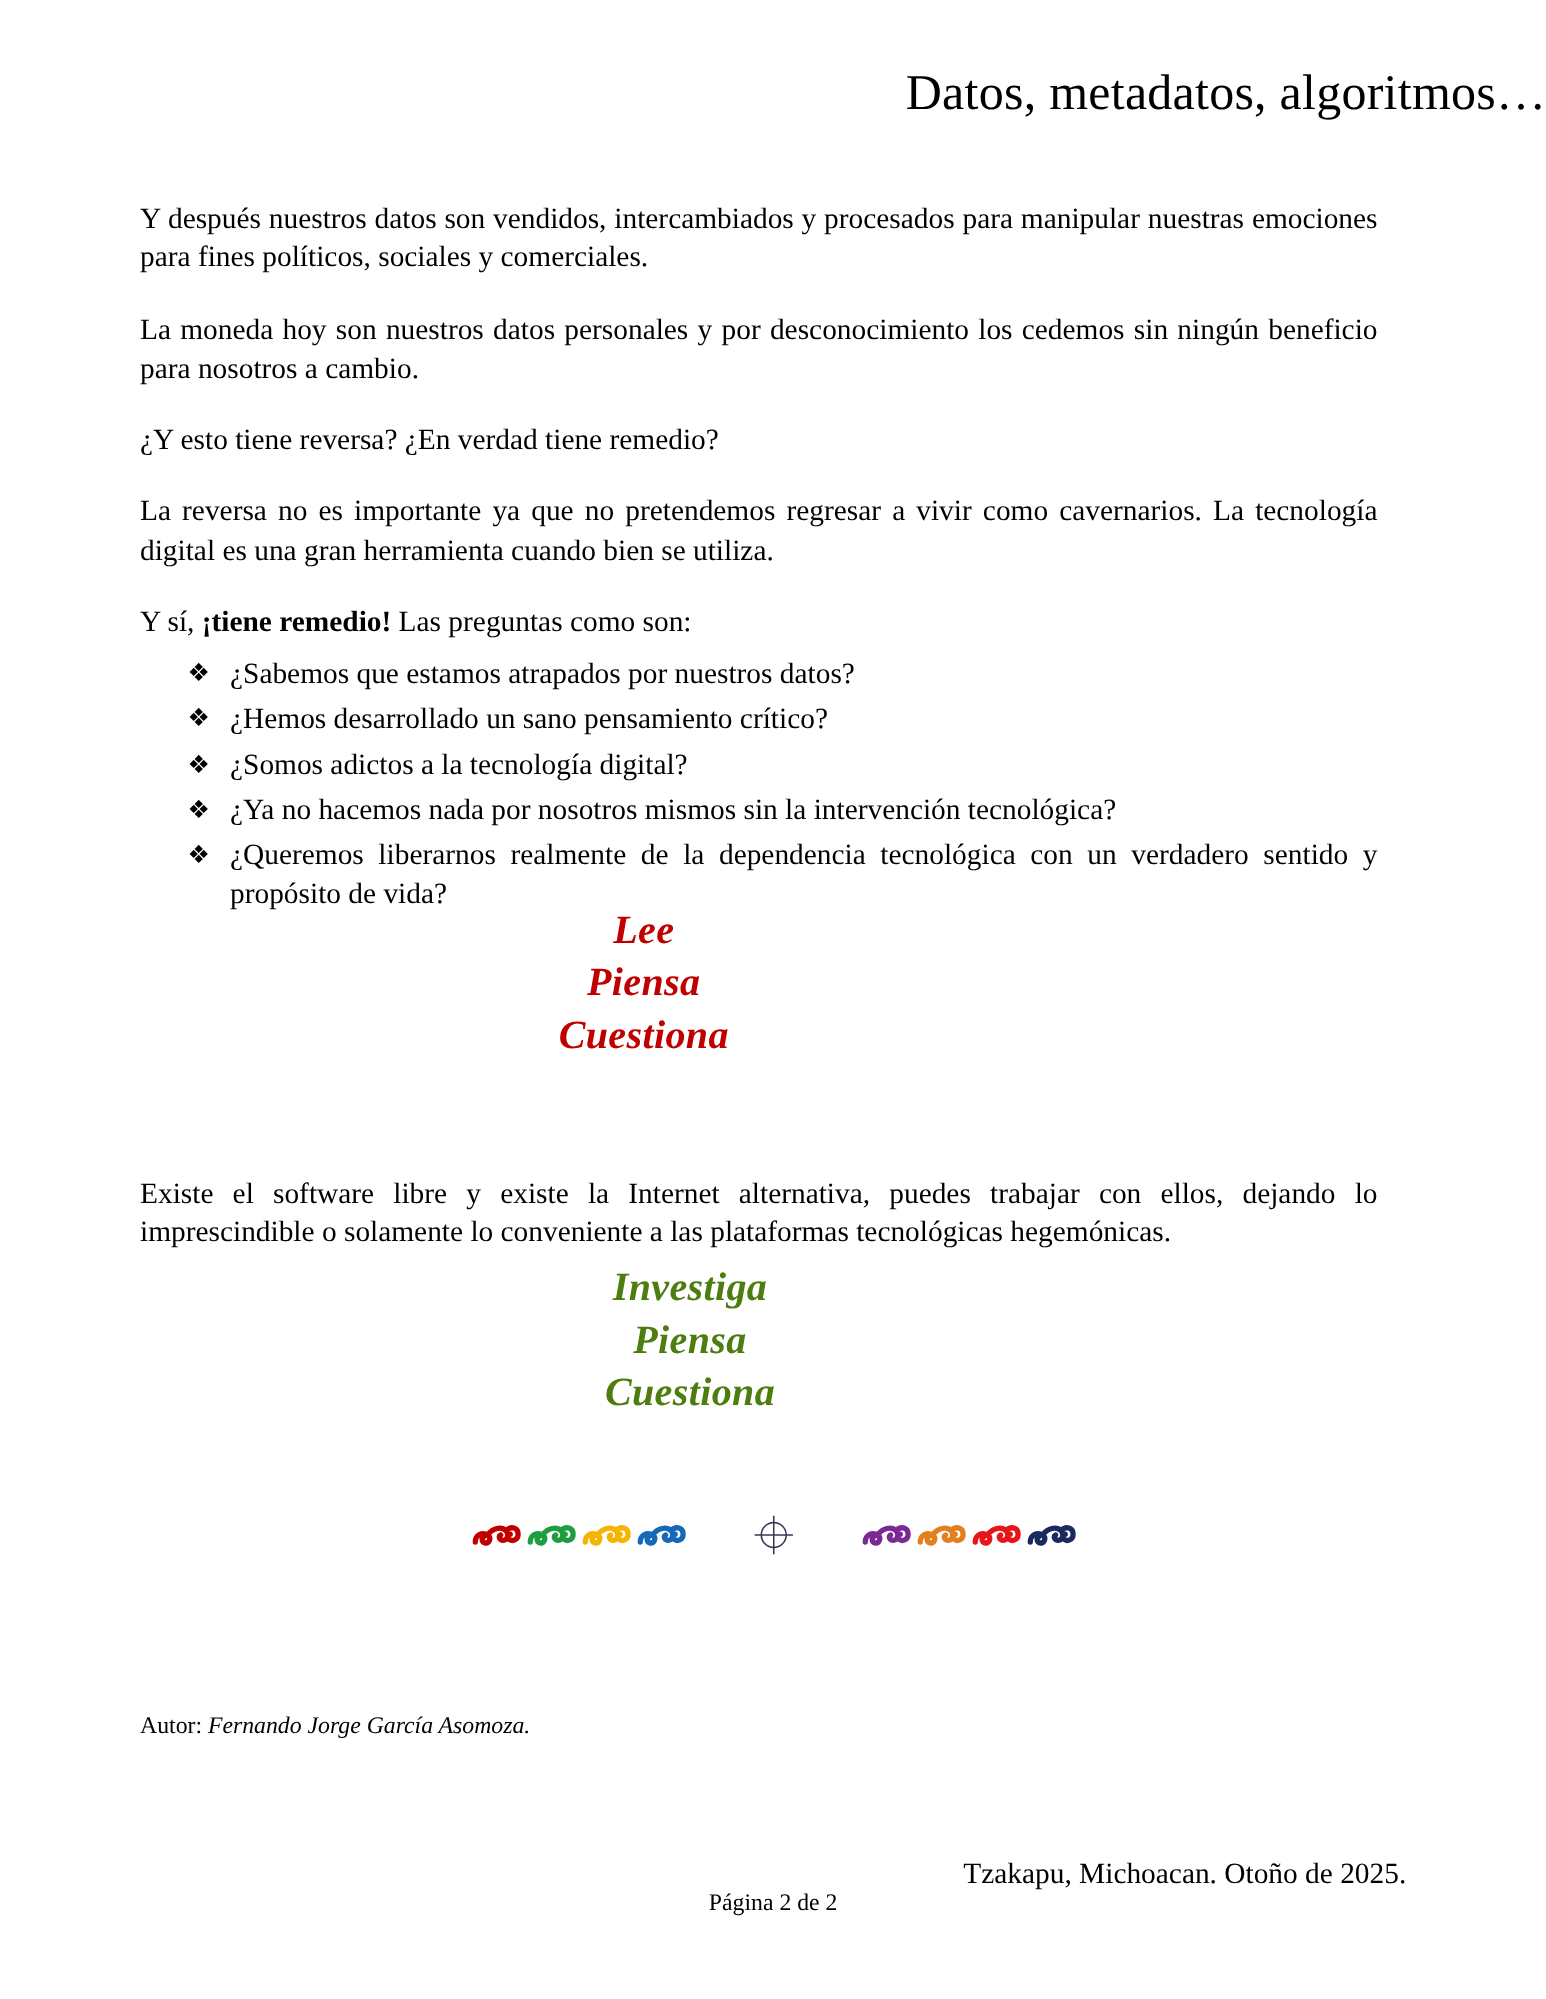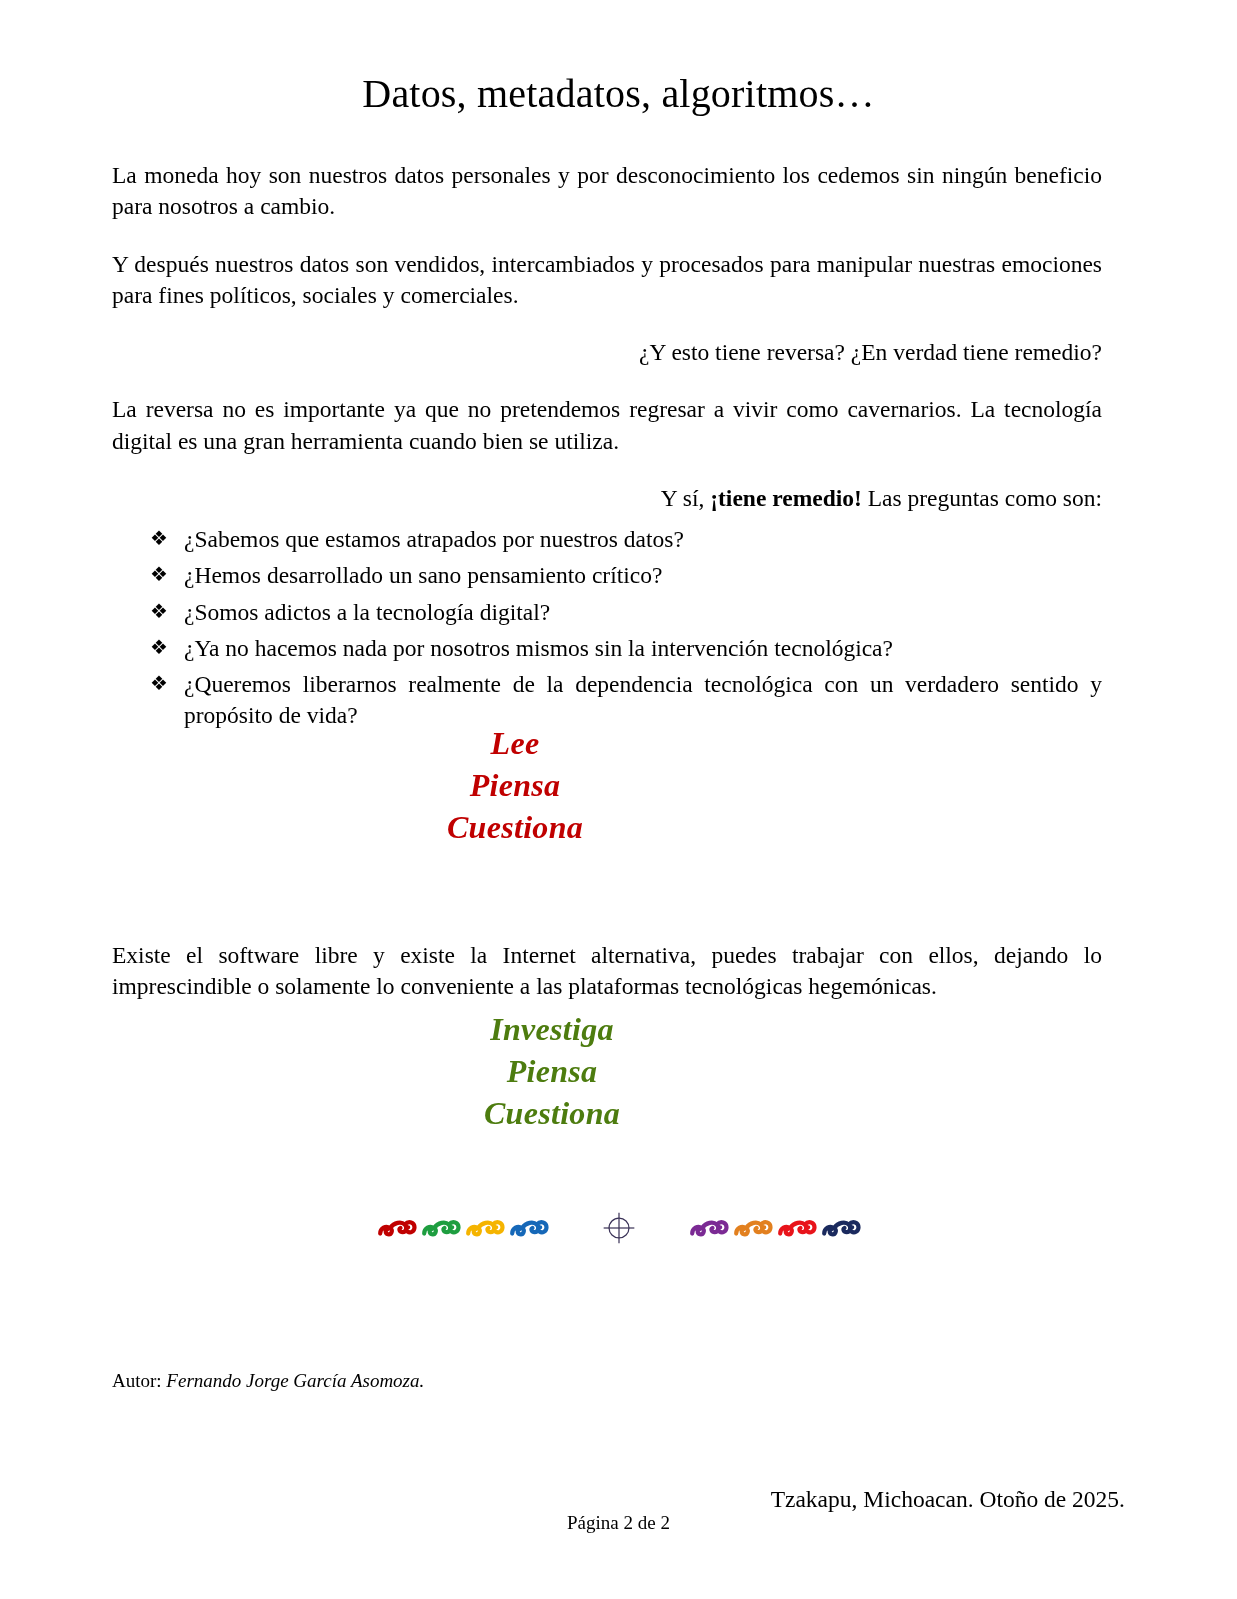--- a/index.html
+++ b/index.html
@@ -19,24 +19,24 @@
 
   .page {
     position: absolute;
     inset: 0;
     padding: 0;
   }
 
   
   .doc-title {
     position: absolute;
-    top: 44px;
+    top: 24px;
     left: 0;
     width: 1237px;
-    text-align: center;
+    text-align: right;
     font-size: 40px;
     line-height: 1.15;
     font-weight: 400;
     letter-spacing: 0.2px;
   }
 
   
   .body-col {
     position: absolute;
     left: 112px;
@@ -45,21 +45,21 @@
   }
 
   p.para {
     margin: 0 0 26px 0;
     font-size: 23.5px;
     line-height: 1.33;
     text-align: justify;
     text-justify: inter-word;
   }
   p.para.left-aligned {
-    text-align: right;
+    text-align: left;
   }
   p.para:last-child { margin-bottom: 0; margin-top: 42px; }
 
   .bold { font-weight: bold; }
 
   
   ul.key-questions {
     list-style: none;
     margin: 4px 0 0 0;
     padding: 0;
@@ -164,22 +164,22 @@
 </style>
 </head>
 <body style="color: rgb(0, 0, 0); background: rgb(255, 255, 255);">
 
 <div class="page">
 
   <h1 class="doc-title">Datos, metadatos, algoritmos…</h1>
 
   <div class="body-col">
 
+    <p class="para">Y después nuestros datos son vendidos, intercambiados y procesados para manipular nuestras emociones para fines políticos, sociales y comerciales.</p>
     <p class="para">La moneda hoy son nuestros datos personales y por desconocimiento los cedemos sin ningún beneficio para nosotros a cambio.</p>
-    <p class="para">Y después nuestros datos son vendidos, intercambiados y procesados para manipular nuestras emociones para fines políticos, sociales y comerciales.</p>
     <p class="para left-aligned">¿Y esto tiene reversa? ¿En verdad tiene remedio?</p>
     <p class="para">La reversa no es importante ya que no pretendemos regresar a vivir como cavernarios. La tecnología digital es una gran herramienta cuando bien se utiliza.</p>
 
     <p class="para left-aligned" style="margin-bottom:10px;"><span>Y sí, </span><span class="bold">¡tiene remedio!</span><span> Las preguntas como son:</span></p>
 
     <ul class="key-questions">
       <li>
         <span class="bullet-mark">❖</span>
         <span>¿Sabemos que estamos atrapados por nuestros datos?</span>
       </li>

